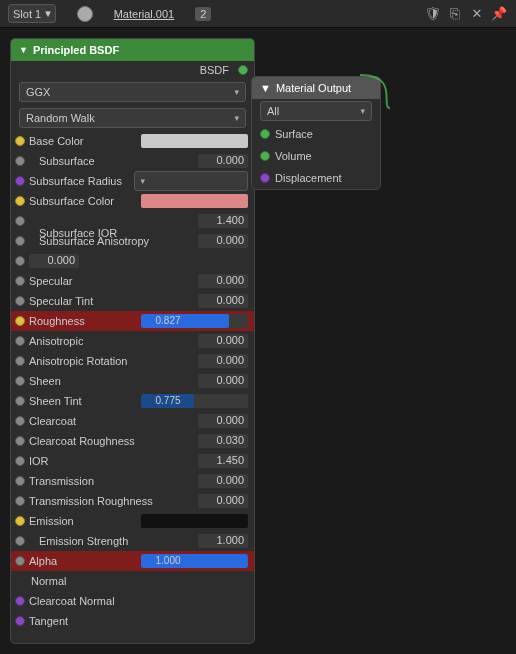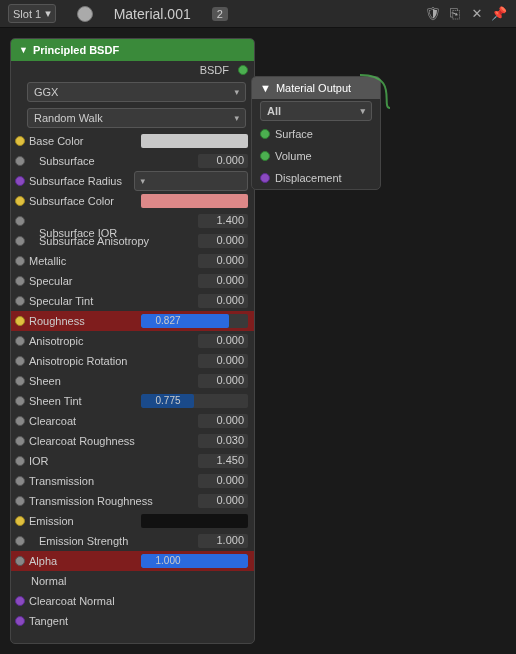--- a/index.html
+++ b/index.html
@@ -39,21 +39,22 @@
     .globe-icon {
       width: 16px;
       height: 16px;
       background: #aaa;
       border-radius: 50%;
       border: 1px solid #777;
       display: inline-block;
     }
     .material-name {
       color: #ccc;
-      font-size: 14px;
+      font-size: 11px;
+      text-decoration: underline;
     }
     .badge {
       background: #555;
       border-radius: 3px;
       padding: 1px 5px;
       font-size: 11px;
       color: #ccc;
     }
     .top-icons {
       display: flex;
@@ -131,21 +132,20 @@
     .socket-green { background: #4caf50; border: 1.5px solid #2e7d32; }
     .socket-yellow { background: #e0c040; border: 1.5px solid #a08820; }
     .socket-purple { background: #8a4abf; border: 1.5px solid #5a2a8f; }
     .socket-gray { background: #888; border: 1.5px solid #555; }
 
     
     .dropdown-row {
       padding: 3px 8px;
       display: flex;
       align-items: center;
-      margin-left: 8px;
     }
     .full-dropdown {
       width: 100%;
       background: #3a3a3a;
       border: 1px solid #555;
       color: #ccc;
       padding: 2px 6px;
       font-size: 11px;
       border-radius: 3px;
       display: flex;
@@ -248,21 +248,20 @@
       align-items: center;
       padding: 3px 8px;
       gap: 5px;
       font-size: 11px;
       color: #ccc;
       height: 22px;
     }
 
     .output-dropdown-row {
       padding: 2px 8px;
-      font-weight: bold;
     }
 
     
     .connector-svg {
       position: absolute;
       top: 0; left: 0;
       width: 100%; height: 100%;
       pointer-events: none;
     }
 
@@ -351,21 +350,20 @@
           <span class="prop-label" style="padding-left: 10px; margin-top: 24px;">Subsurface IOR</span>
           <span class="value-field">1.400</span>
         </div>
         <div class="prop-row">
           <span class="socket-dot socket-left socket-gray"></span>
           <span class="prop-label" style="padding-left: 10px;">Subsurface Anisotropy</span>
           <span class="value-field">0.000</span>
         </div>
         <div class="prop-row">
           <span class="socket-dot socket-left socket-gray"></span>
-          <span class="prop-label">Metallic</span>
           <span class="value-field">0.000</span>
         </div>
         <div class="prop-row">
           <span class="socket-dot socket-left socket-gray"></span>
           <span class="prop-label">Specular</span>
           <span class="value-field">0.000</span>
         </div>
         <div class="prop-row">
           <span class="socket-dot socket-left socket-gray"></span>
           <span class="prop-label">Specular Tint</span>

